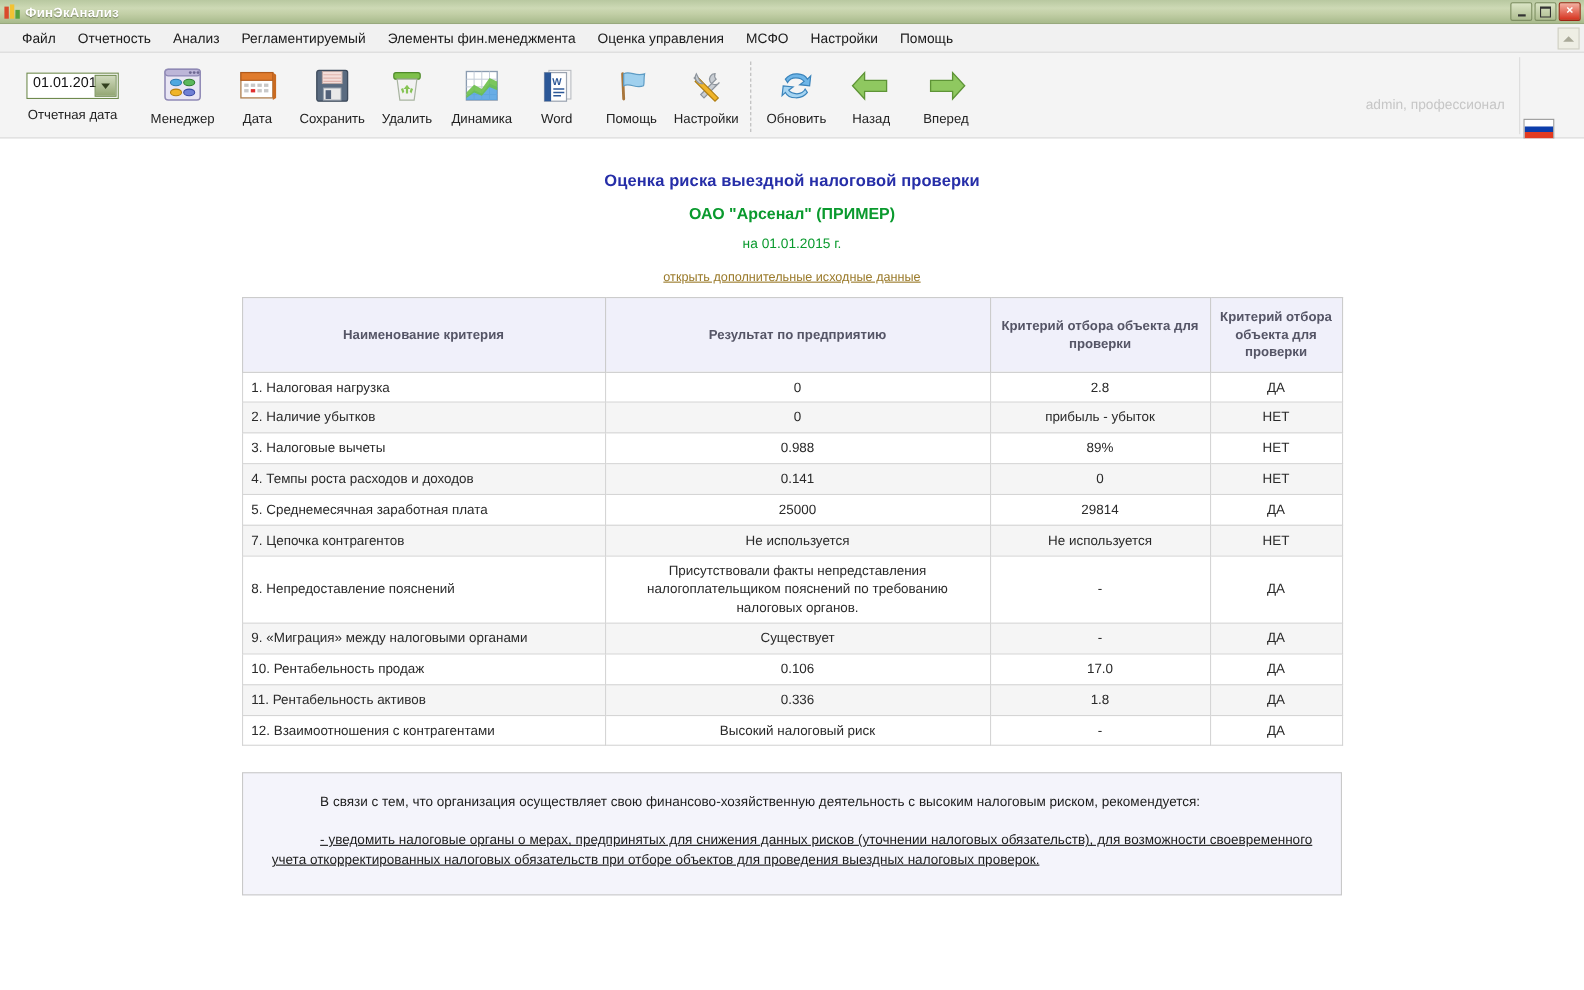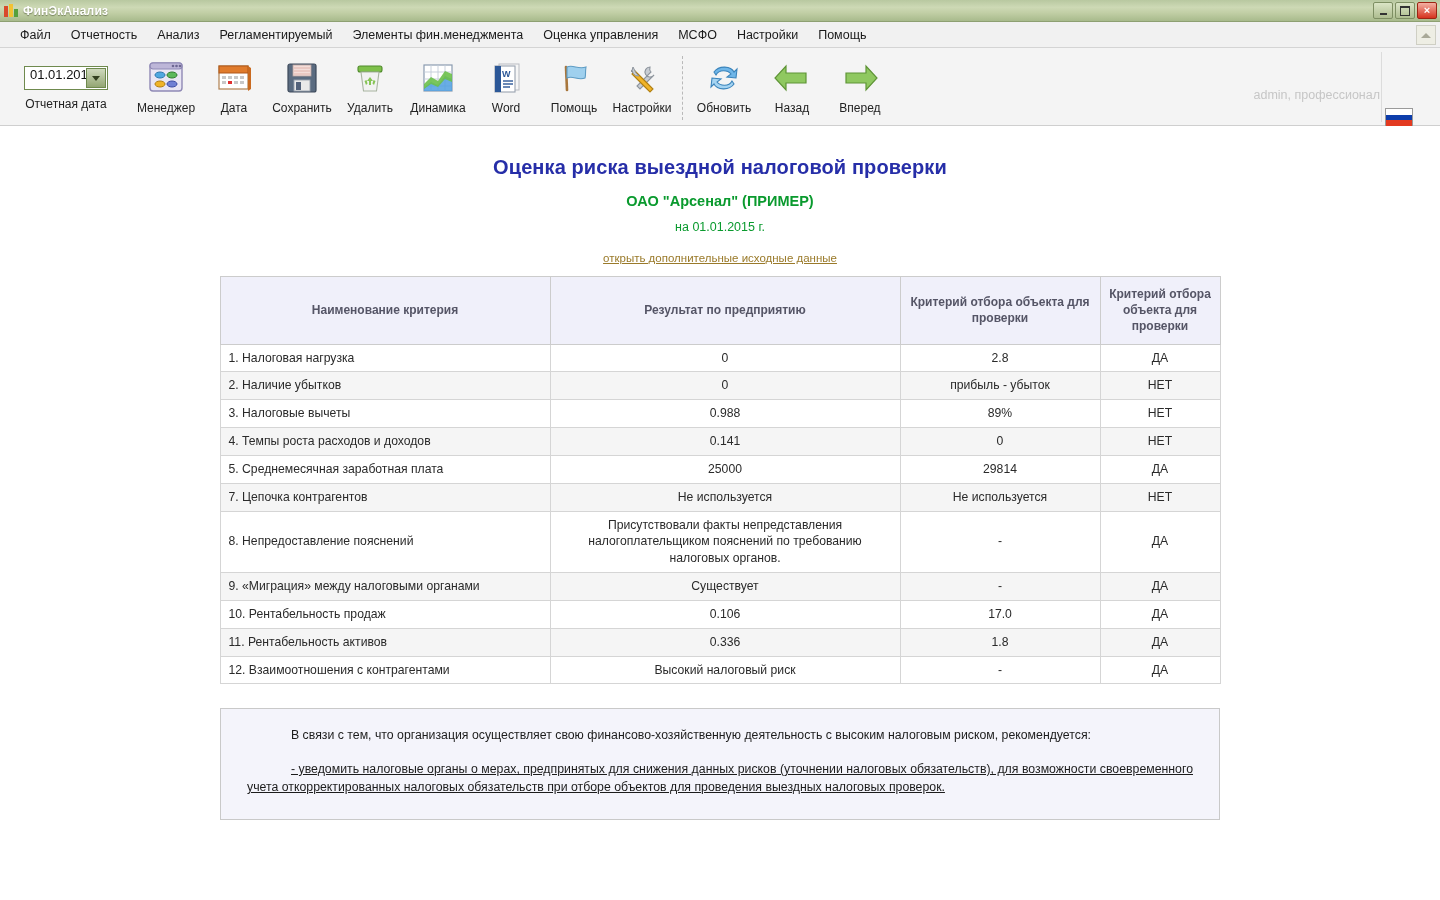--- a/index.html
+++ b/index.html
@@ -82,36 +82,36 @@
     border:1px solid #6f8a4e;box-sizing:border-box;
     display:flex;align-items:center;justify-content:center;
   }
   .datefield .drop .ar{
     width:0;height:0;border-left:4px solid transparent;border-right:4px solid transparent;
     border-top:5px solid #33401f;
   }
   .datecap{font-size:12px;color:#222;margin-top:7px;}
   .tsep{width:1px;height:64px;border-left:1px dashed #b9b9b9;margin:4px 6px 0 6px;}
   .userinfo{
-    position:absolute;right:60px;top:78px;transform:translateY(-100%);
+    position:absolute;right:72px;top:78px;transform:translateY(-100%);
     display:flex;flex-direction:column;align-items:flex-end;
   }
   .username{font-size:12.5px;color:#c6c6c6;white-space:nowrap;padding-bottom:24px;}
   .flagwrap{position:absolute;right:22px;top:60px;display:flex;flex-direction:column;align-items:center;}
   .flag{width:28px;height:19px;border:1px solid #9a9a9a;box-sizing:border-box;overflow:hidden;}
   .flag span{display:block;height:5.6px;}
   .flag .w{background:#ffffff;}
   .flag .b{background:#0d3dab;}
   .flag .r{background:#e33a20;}
   .timing{font-size:8.5px;color:#cfcfcf;margin-top:1px;white-space:nowrap;}
   .toolsep-right{position:absolute;right:58px;top:4px;height:70px;border-left:1px solid #dcdcdc;}
   
   .content{width:1440px;height:773px;background:#fff;overflow:hidden;position:relative;}
   .rep-title{
-    text-align:center;font-size:20px;font-weight:bold;color:#262ea8;
+    text-align:center;font-size:15px;font-weight:bold;color:#262ea8;
     margin-top:30px;letter-spacing:.1px;
   }
   .rep-org{
     text-align:center;font-size:14.5px;font-weight:bold;color:#0a9a2e;margin-top:14px;
   }
   .rep-date{text-align:center;font-size:12.5px;color:#0a9a2e;margin-top:11px;}
   .rep-link{text-align:center;margin-top:14px;}
   .rep-link a{font-size:11.5px;color:#9a7a2a;text-decoration:underline;cursor:pointer;}
   
   table.crit{

